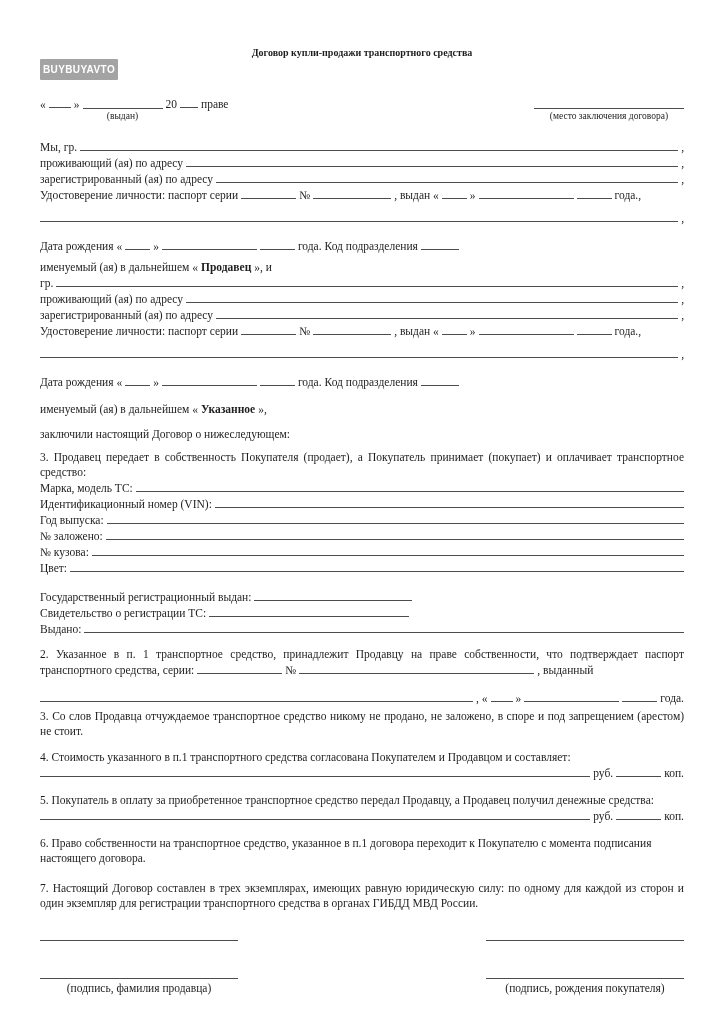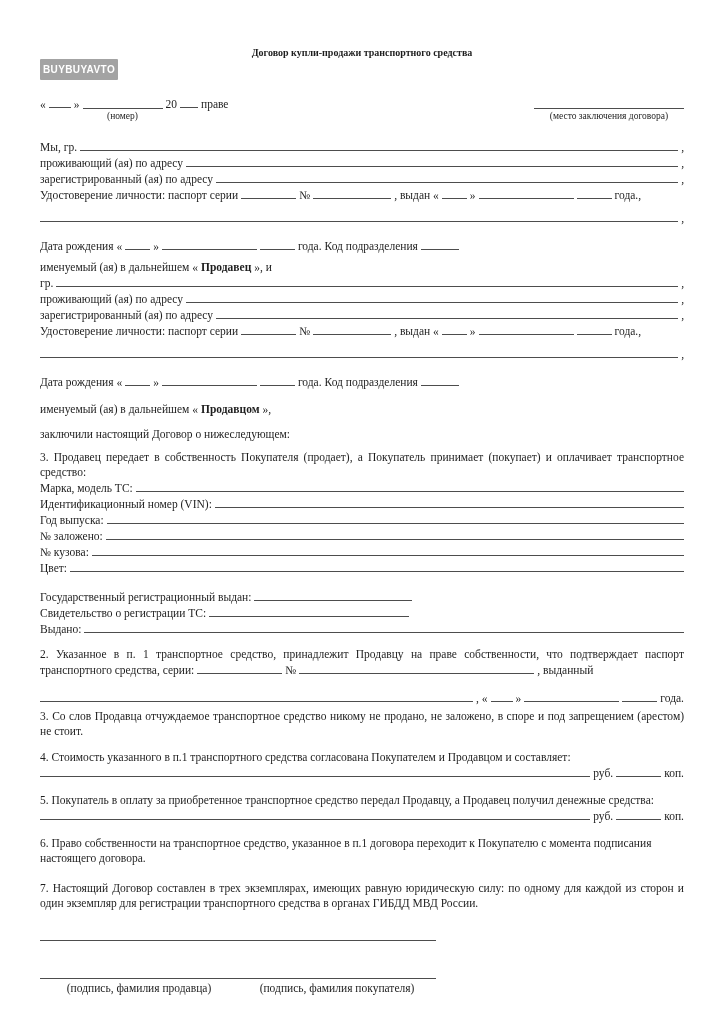--- a/index.html
+++ b/index.html
@@ -26,21 +26,21 @@
   .bold{font-weight:bold;}
   .caption{font-size:9.5px;color:#1e1e1e;}
   .u-cap{position:relative;}
   .u-cap .caption{position:absolute;left:0;top:12px;width:100%;text-align:center;white-space:nowrap;}
   .date-row{display:flex;justify-content:space-between;align-items:baseline;margin-bottom:27px;}
   .w18{width:18px}.w22{width:22px}.w25{width:25px}.w35{width:35px}.w38{width:38px}
   .w45{width:45px}.w55{width:55px}.w78{width:78px}.w80{width:80px}.w85{width:85px}
   .w95{width:95px}.w150{width:150px}.w158{width:158px}.w200{width:200px}.w235{width:235px}
   .mt3{margin-top:3px}.mt6{margin-top:6px}.mt7{margin-top:7px}.mt8{margin-top:8px}
   .mt10{margin-top:10px}.mt11{margin-top:11px}.mt12{margin-top:12px}.mt13{margin-top:13px}.mt15{margin-top:15px}
-  .sig-row{display:flex;margin-top:15px;}
+  .sig-row{display:flex;justify-content:space-between;margin-top:15px;}
   .sig-col{width:198px;}
   .sigline{border-bottom:1px solid #4d4d4d;height:14px;}
   .sigline2{margin-top:23px;}
   .sig-caption{text-align:center;margin-top:2px;font-size:11.5px;}
 </style>
 </head>
 <body>
 
 <div class="page">
 
@@ -48,21 +48,21 @@
     <div class="logo">BUYBUYAVTO</div>
     <div class="title">Договор купли-продажи транспортного средства</div>
   </div>
 
   <div class="date-row">
     <div class="line">
       <span>«</span>
       <span class="blank w22"></span>
       <span>»</span>
       <span class="blank w80 u-cap">
-        <span class="caption">(номер)</span>
+        <span class="caption">(выдан)</span>
       </span>
       <span>20</span>
       <span class="blank w18"></span>
       <span>праве</span>
     </div>
     <div class="line">
       <span class="blank w150 u-cap">
         <span class="caption">(место заключения договора)</span>
       </span>
     </div>
@@ -154,21 +154,21 @@
       <span>»</span>
       <span class="blank w95"></span>
       <span class="blank w35"></span>
       <span>года.</span>
       <span>Код подразделения</span>
       <span class="blank w38"></span>
     </div>
   </div>
 
   <div class="line mt12">
-    <span>именуемый (ая) в дальнейшем «</span><span class="bold">Продавцом</span><span>»,</span>
+    <span>именуемый (ая) в дальнейшем «</span><span class="bold">Указанное</span><span>»,</span>
   </div>
 
   <div class="line mt10">
     <span>заключили настоящий Договор о нижеследующем:</span>
   </div>
 
   <div class="para mt8">3. Продавец передает в собственность Покупателя (продает), а Покупатель принимает (покупает) и оплачивает транспортное средство:</div>
 
   <div>
     <div class="line">
@@ -253,17 +253,17 @@
 
   <div class="sig-row">
     <div class="sig-col">
       <div class="sigline"></div>
       <div class="sigline sigline2"></div>
       <div class="sig-caption">(подпись, фамилия продавца)</div>
     </div>
     <div class="sig-col">
       <div class="sigline"></div>
       <div class="sigline sigline2"></div>
-      <div class="sig-caption">(подпись, фамилия покупателя)</div>
+      <div class="sig-caption">(подпись, рождения покупателя)</div>
     </div>
   </div>
 
 </div>
 
 </body></html>

